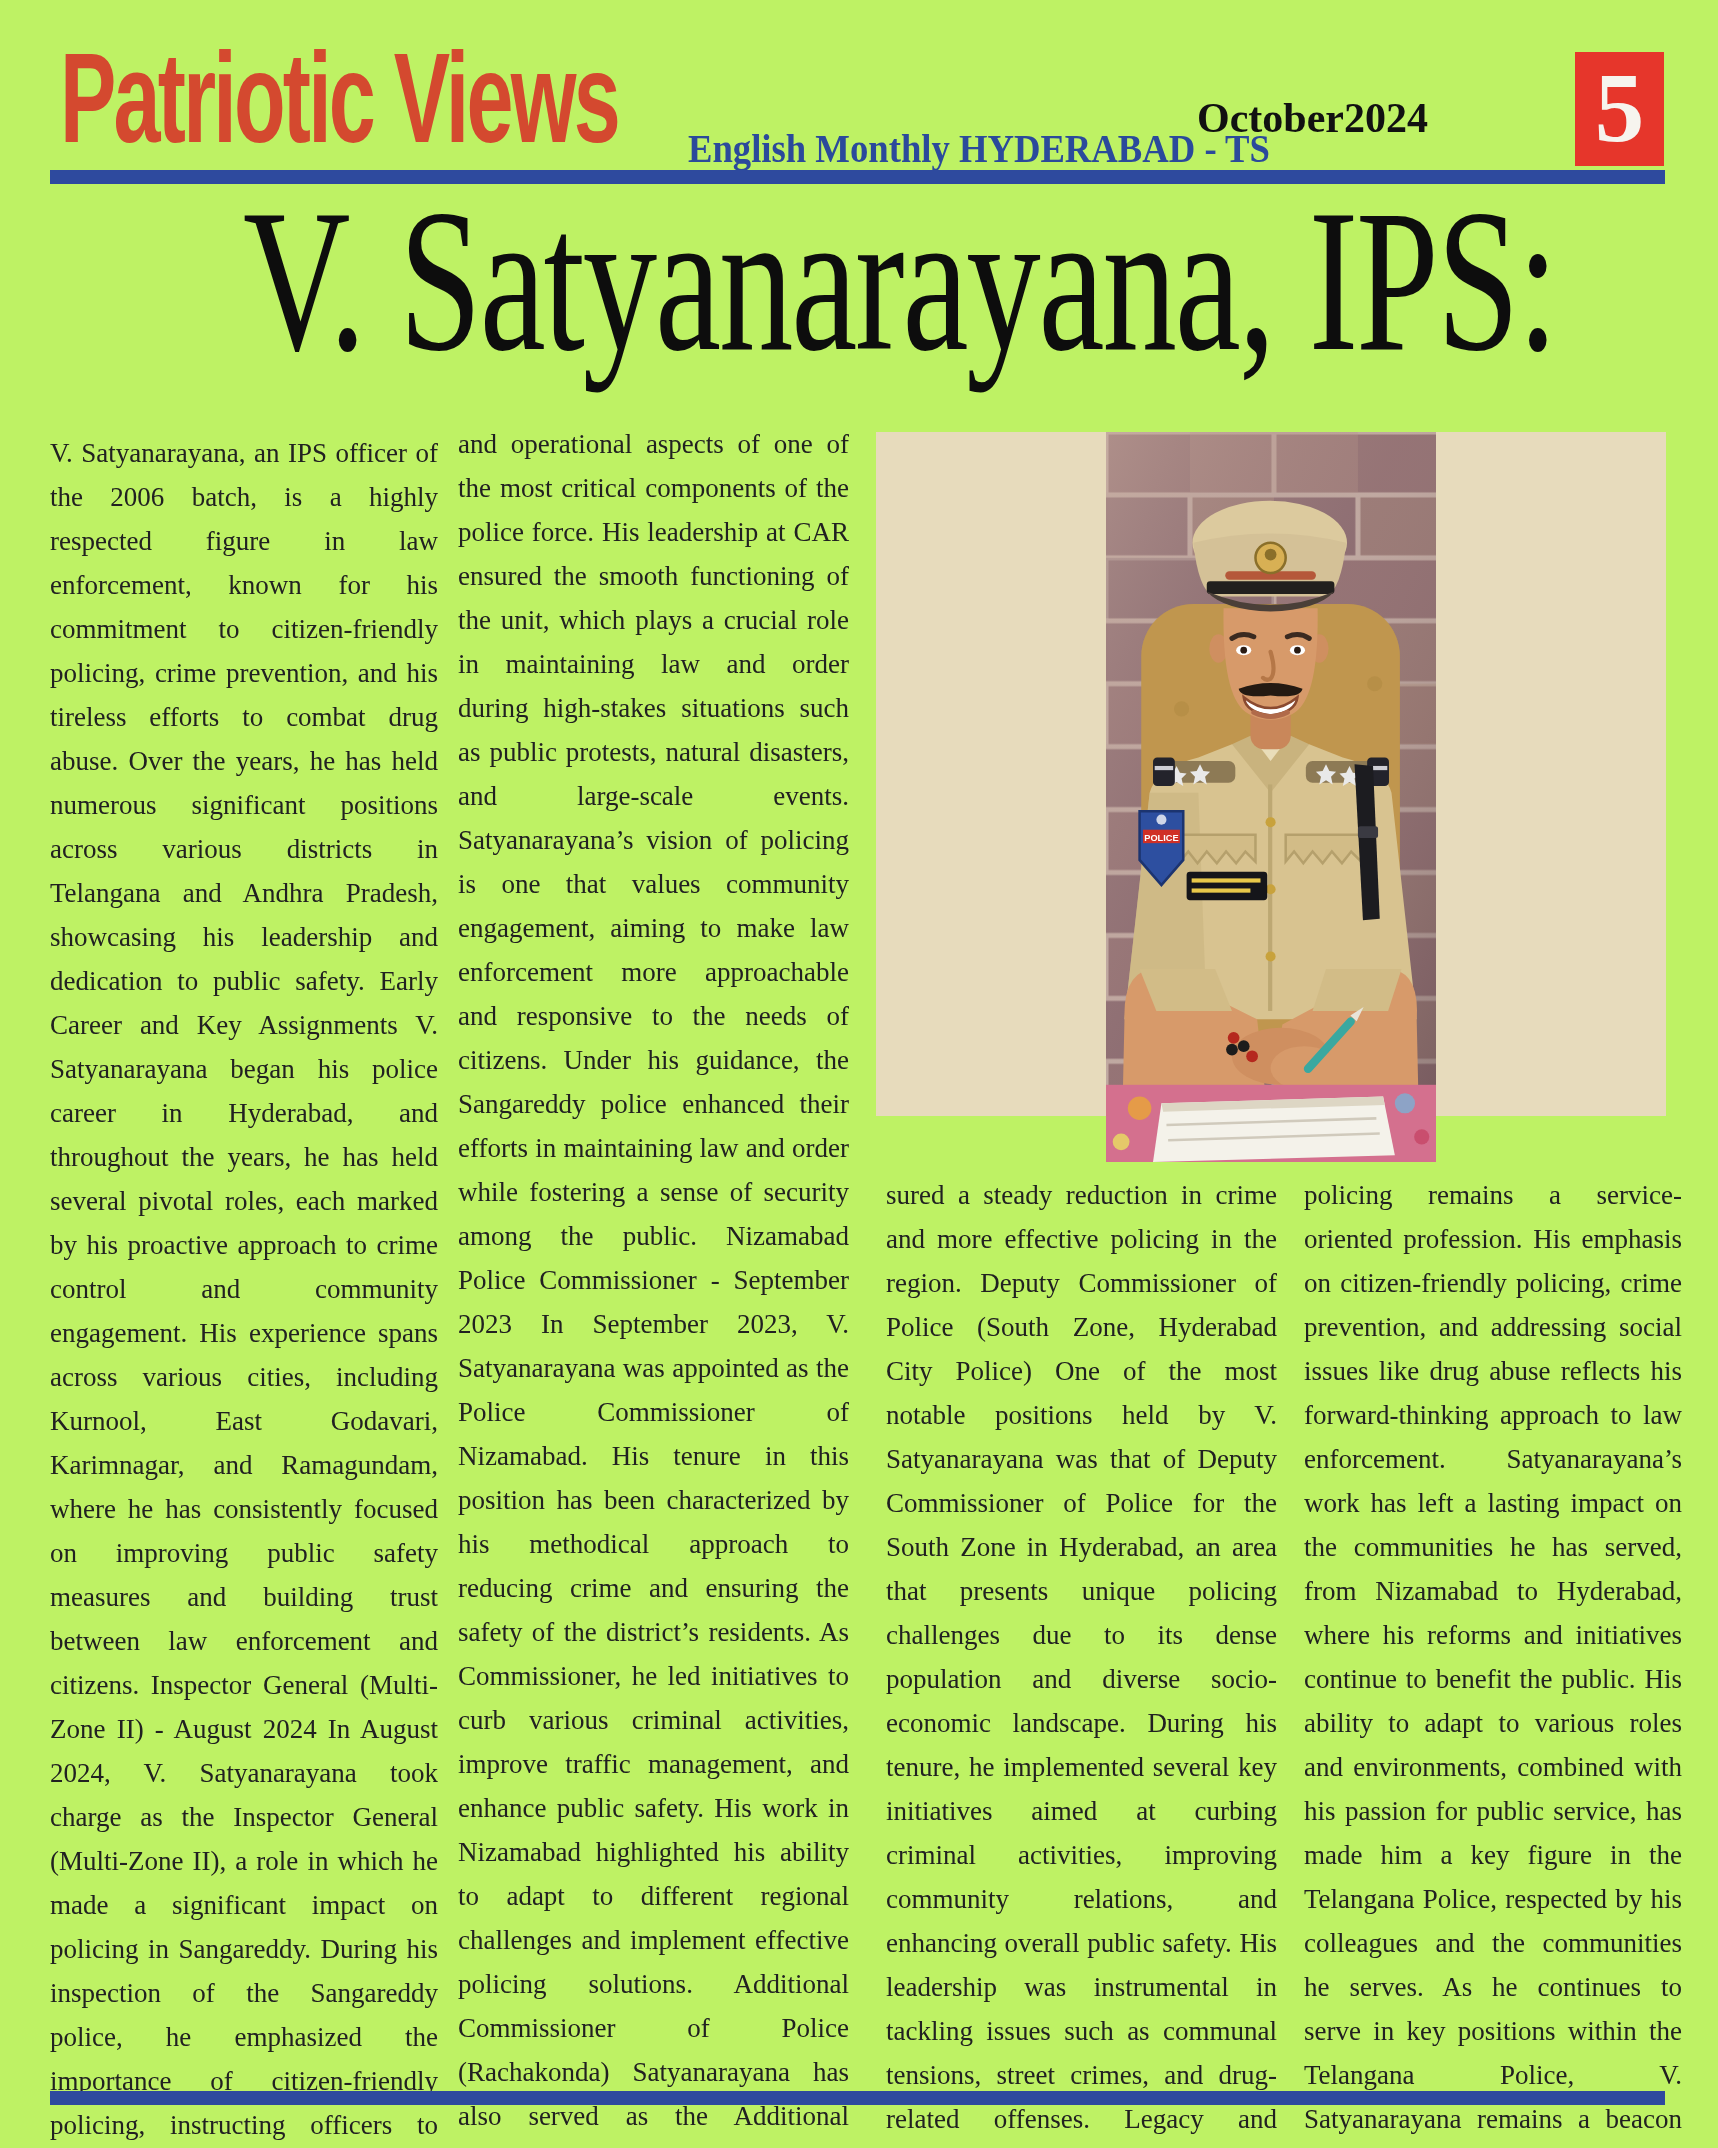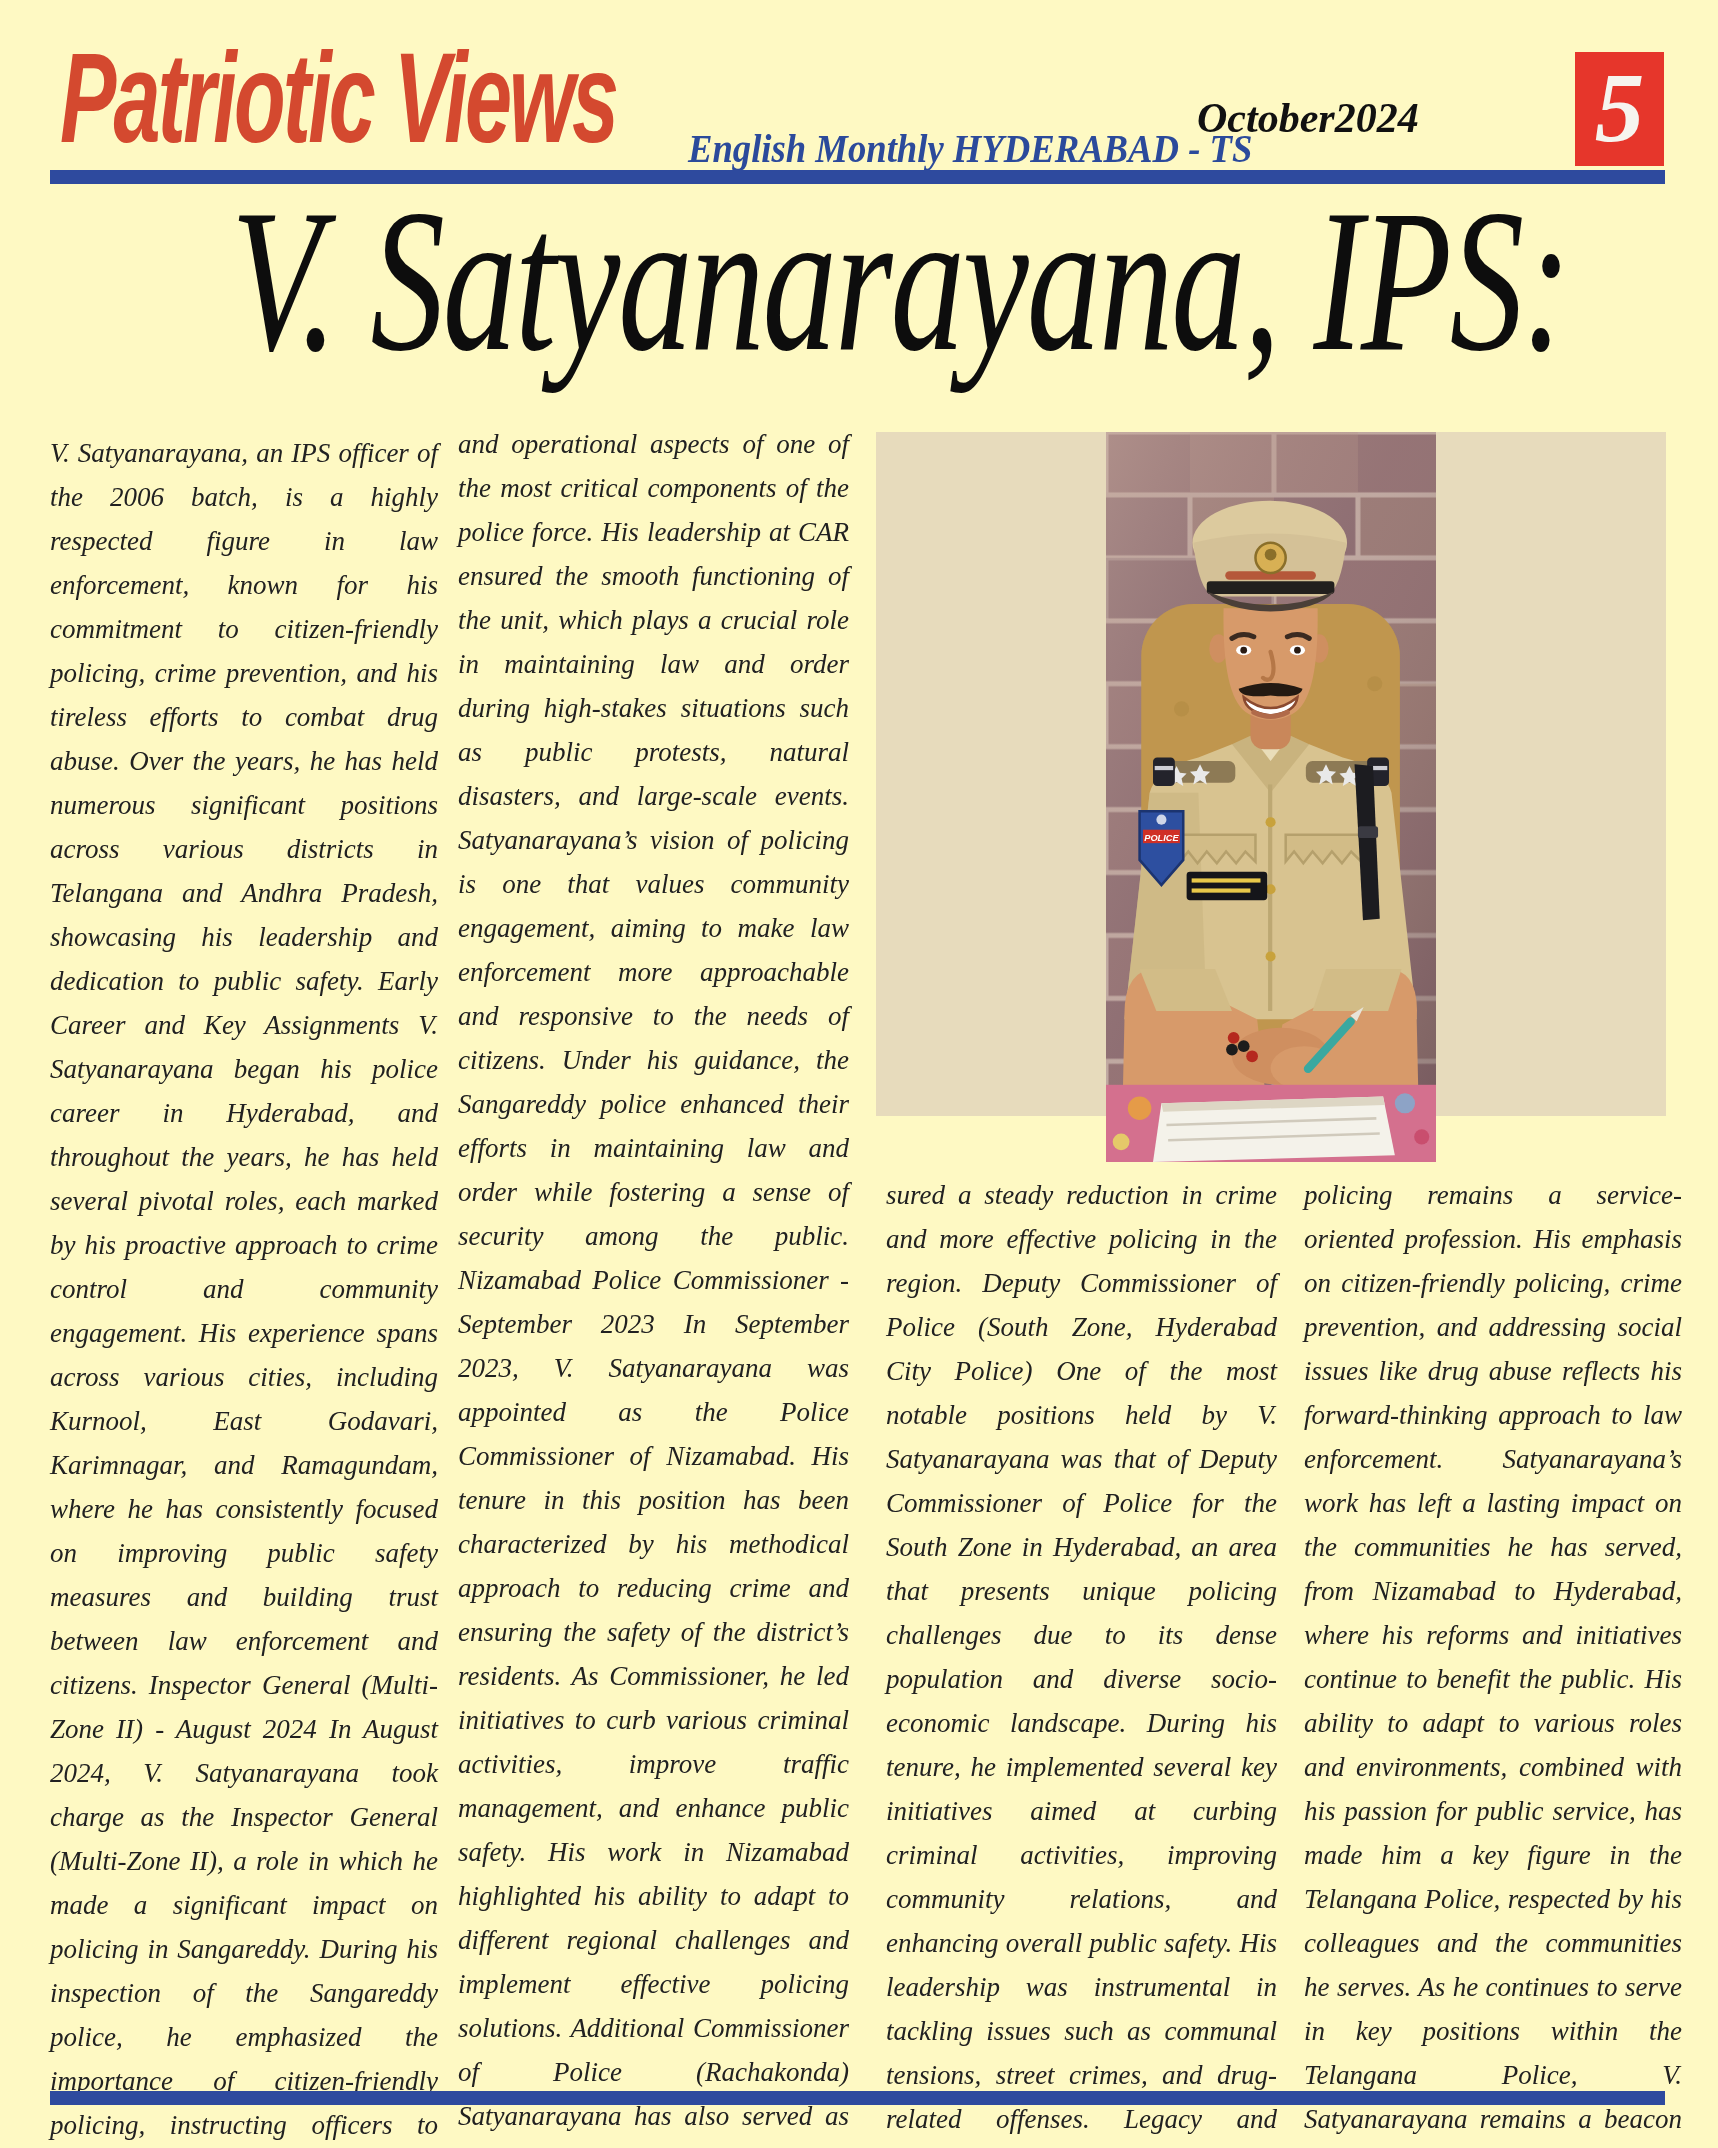--- a/index.html
+++ b/index.html
@@ -1,17 +1,17 @@
 <!DOCTYPE html>
 <html lang="en" style="font-size:13.4px"><head>
 <meta charset="utf-8">
 <style>
   html,body{margin:0;padding:0;background:#ffffff;}
-  .page{position:relative;width:1718px;height:2148px;background:#fef9c3;overflow:hidden;
-        font-family:"Liberation Serif", serif;color:#1e1e1e;font-style:italic;}
+  .page{position:relative;width:1718px;height:2148px;background:#bef264;overflow:hidden;
+        font-family:"Liberation Serif", serif;color:#1e1e1e;}
 
   
   .masthead-title{position:absolute;left:60px;top:34px;
     font-family:"Liberation Sans", sans-serif;font-weight:700;font-size:128px;line-height:1;
     letter-spacing:-4.2px;color:#d4492f;transform:scaleX(0.66);transform-origin:left top;white-space:nowrap;}
   .masthead-tagline{position:absolute;left:688px;top:126px;
     font-family:"Liberation Serif", serif;font-weight:700;font-size:39px;color:#2b4a9b;
     letter-spacing:0;white-space:nowrap;transform:scaleX(0.94);transform-origin:left top;}
   .issue-date{position:absolute;left:1197px;top:94px;
     font-family:"Liberation Serif", serif;font-weight:700;font-size:42px;color:#111;white-space:nowrap;}

